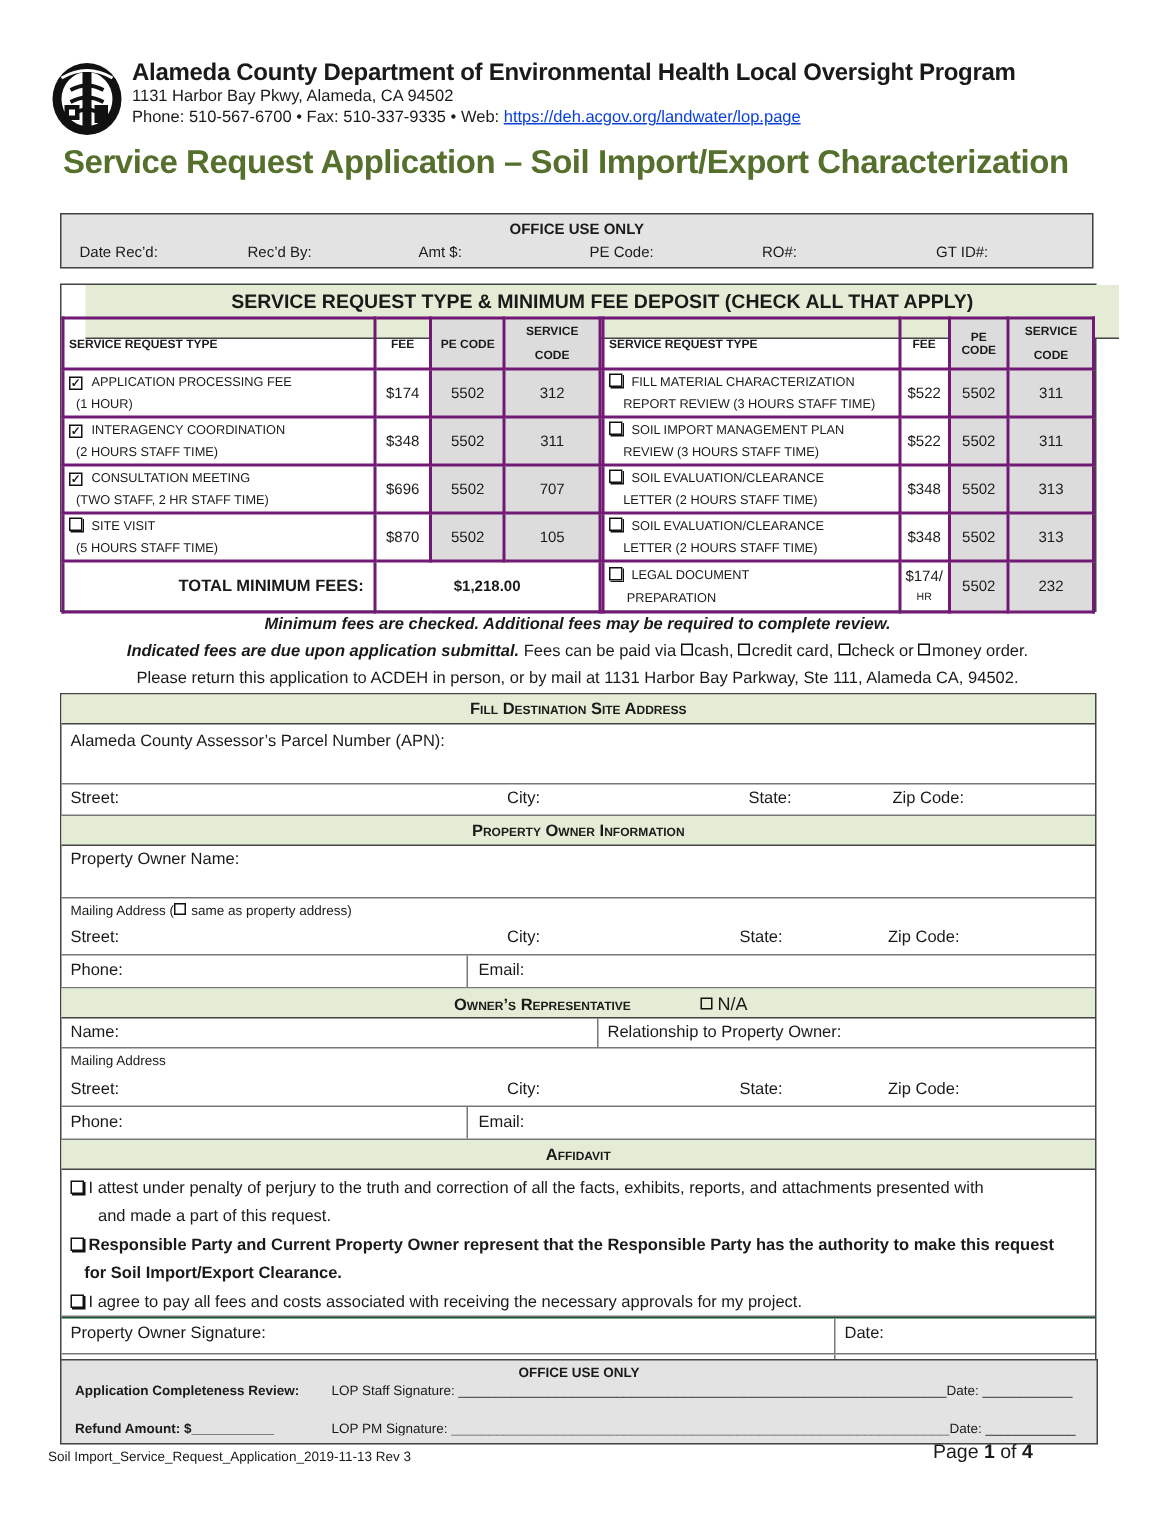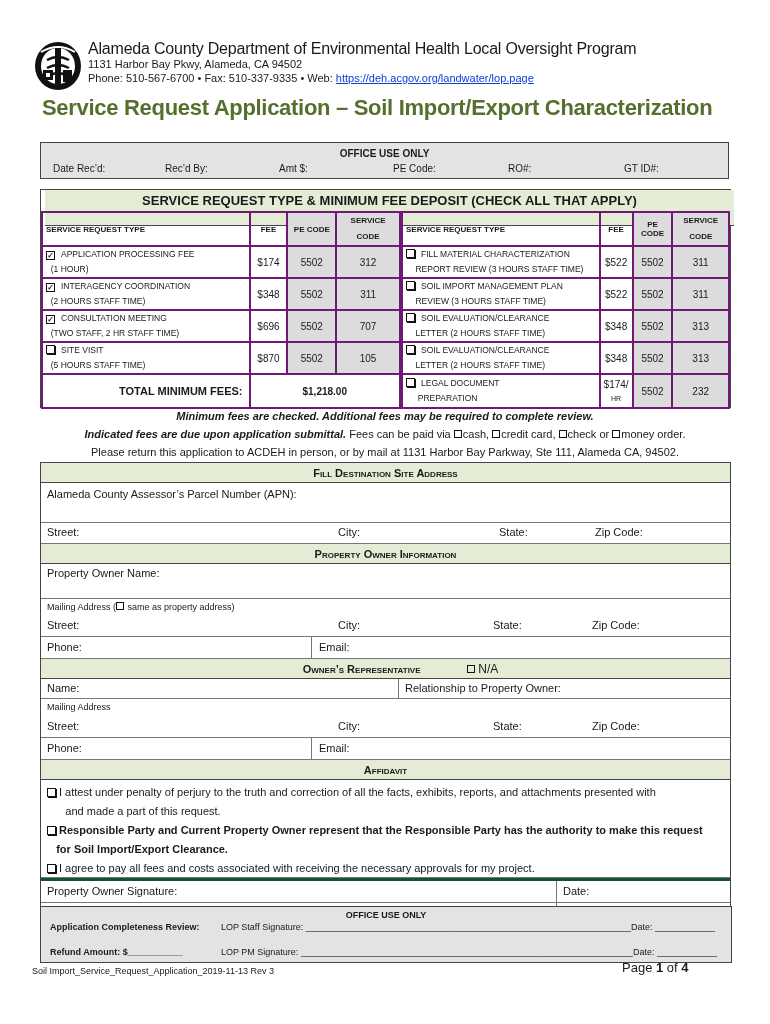--- a/index.html
+++ b/index.html
@@ -1,30 +1,30 @@
 <!DOCTYPE html>
 <html><head>
 <meta charset="utf-8">
 <style>
   html, body { margin:0; padding:0; background:#ffffff; }
   body { width:770px; height:1024px; position:relative; font-family:"Liberation Sans", sans-serif; color:#1a1a1a; overflow:hidden; }
   .abs { position:absolute; }
   .logo { left:33px; top:40px; width:50px; height:52px; }
-  .org-title { left:88px; top:40px; font-size:16px; font-weight:normal; letter-spacing:-0.2px; }
+  .org-title { left:88px; top:40px; font-size:16px; font-weight:bold; letter-spacing:-0.2px; }
   .addr { left:88px; top:58px; font-size:11px; }
   .contact { left:88px; top:72px; font-size:11px; }
   .contact a { color:#0b40d8; text-decoration:underline; }
   .main-title { left:42px; top:95px; font-size:22px; font-weight:bold; color:#55702c; letter-spacing:-0.3px; }
 
   .office-top { left:40px; top:142px; width:689px; height:37px; background:#e3e3e3; border:1px solid #444; box-sizing:border-box; font-size:10px; }
   .office-top .ttl { position:absolute; top:5px; left:0; right:0; text-align:center; font-weight:bold; }
   .office-top .f { position:absolute; top:20px; }
 
   .svc-box { left:40px; top:189px; width:691px; height:219px; border:1px solid #444; box-sizing:border-box; }
-  .svc-head { position:absolute; left:4px; top:0; width:100%; height:36px; background:#e4ecd5; border-bottom:1px solid #444; box-sizing:border-box; font-size:13px; font-weight:bold; text-align:center; line-height:21px; }
+  .svc-head { position:absolute; left:16px; top:0; width:100%; height:36px; background:#e4ecd5; border-bottom:1px solid #444; box-sizing:border-box; font-size:13px; font-weight:bold; text-align:center; line-height:21px; }
   table.svc { position:absolute; top:21px; border-collapse:collapse; font-size:8.5px; }
   table.svc td { border:2px solid #701a75; padding:0 3px; height:32px; box-sizing:border-box; vertical-align:middle; }
   table.svc tr.hdr td { height:32px; font-weight:bold; font-size:8px; }
   table.svc td.num { text-align:center; font-size:10px; }
   table.svc td.gray { background:#dcdcdc; }
   table.svc td.desc { line-height:15px; }
   .cb { display:inline-block; width:9px; height:9px; border:1.3px solid #111; box-sizing:border-box; margin-right:6px; vertical-align:-1px; font-size:8px; line-height:7px; text-align:center; font-weight:bold; }
   .cb.shadow { box-shadow:1px 1px 0 #111; }
   .l { left:0; }
   .r { left:360px; }
@@ -221,21 +221,21 @@
     <span class="cell" style="left:6px;top:4px">Phone:</span>
     <div class="vline" style="left:270px"></div>
     <span class="cell" style="left:278px;top:4px">Email:</span>
   </div>
   <div class="row sec"><span style="font-variant:small-caps;font-size:11px">Affidavit</span></div>
   <div class="row" style="height:98px;font-size:11px;line-height:19px;padding:3px 6px">
     <div><span class="cb shadow" style="margin-right:3px"></span><span>I attest under penalty of perjury to the truth and correction of all the facts, exhibits, reports, and  attachments presented with</span><br>&nbsp;&nbsp;&nbsp;&nbsp;&nbsp;&nbsp;<span>and made a part of this request.</span></div>
     <div style="font-weight:bold"><span class="cb shadow" style="margin-right:3px"></span><span>Responsible Party and Current Property Owner represent that the Responsible Party has the authority to make this request</span><br>&nbsp;&nbsp;&nbsp;<span>for Soil Import/Export Clearance.</span></div>
     <div><span class="cb shadow" style="margin-right:3px"></span><span>I agree to pay all fees and costs associated with receiving the necessary approvals for my project.</span></div>
   </div>
-  <div class="row" style="height:25px;border-top:3px solid #14532d">
+  <div class="row" style="height:25px;border-top:1px solid #14532d">
     <span class="cell" style="left:6px;top:4px">Property Owner Signature:</span>
     <div class="vline" style="left:515px"></div>
     <span class="cell" style="left:522px;top:4px">Date:</span>
   </div>
   <div class="row" style="height:33px">
     <span class="cell" style="left:6px;top:4px">Owner’s Representative Signature:</span>
     <div class="vline" style="left:515px"></div>
     <span class="cell" style="left:522px;top:4px">Date:</span>
   </div>
 </div>

